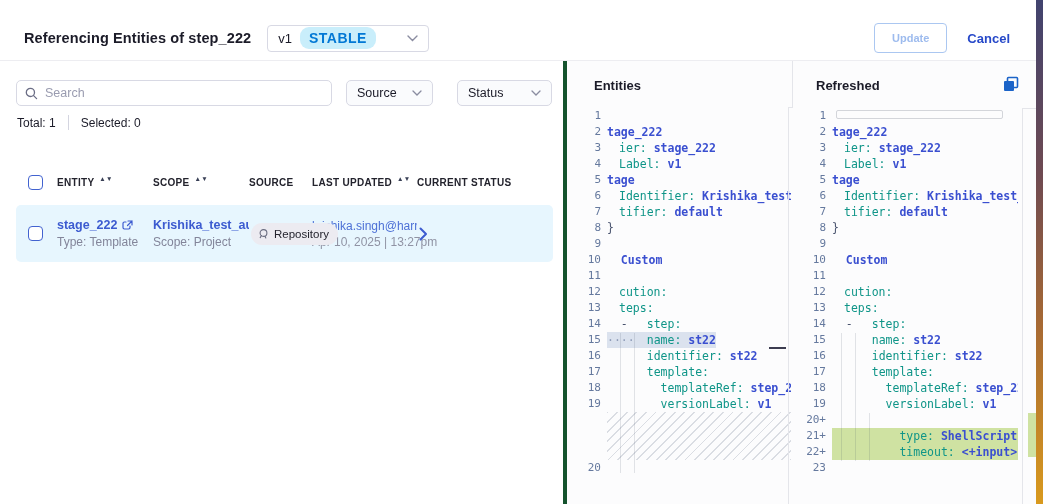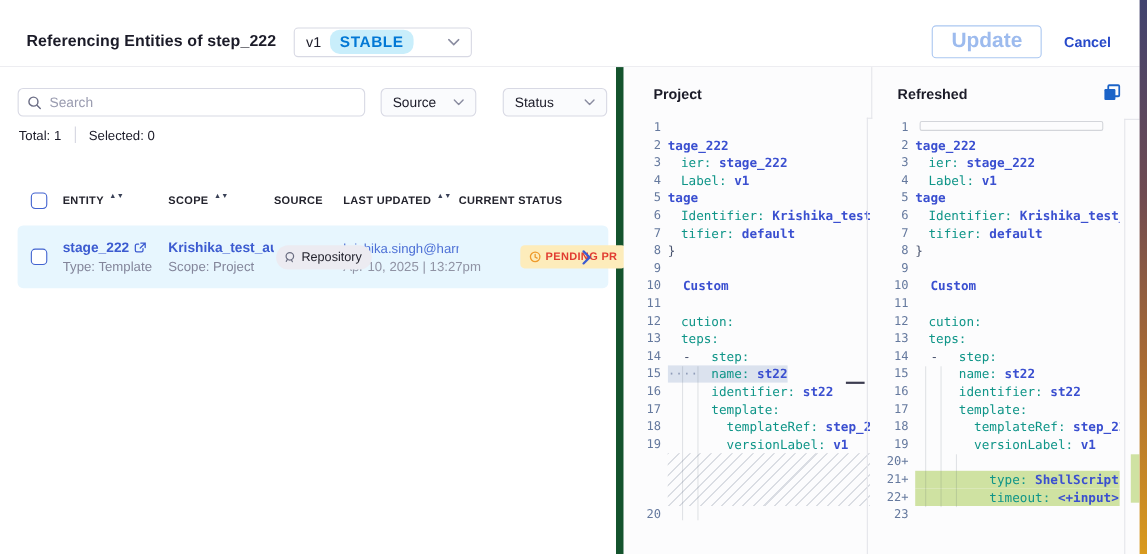--- a/index.html
+++ b/index.html
@@ -18,26 +18,26 @@
             border-bottom:1px solid #ededf1; display:flex; align-items:center; padding:16px 26px 0 24px; background:#fff; }
   .title { font-size:14.5px; font-weight:bold; letter-spacing:.1px; }
   .ver-select { margin-left:16px; width:162px; height:27px; border:1px solid #d8d9e4; border-radius:4px;
                 display:flex; align-items:center; padding:0 10px; background:#fff; cursor:pointer; }
   .ver-label { font-size:13px; }
   .stable-badge { margin-left:8px; font-size:14px; font-weight:bold; letter-spacing:.5px;
                   background:#c9eefb; color:#0278d5; padding:3px 9px; border-radius:9px; }
   .ver-chev { margin-left:auto; }
   .spacer { flex:1; }
   .btn-update { height:30px; padding:0 17px; border:1px solid #abc7f1; border-radius:4px; background:#fff;
-                color:#9dbbee; font-weight:bold; font-size:19px; }
+                color:#9dbbee; font-weight:bold; font-size:11px; }
   .btn-cancel { margin-left:20px; border:none; background:none; color:#2749c9; font-weight:bold; font-size:13px; cursor:pointer; }
 
   
   .left-panel { position:absolute; left:0; top:61px; width:567px; height:443px; background:#fff;
-                border-right:7px solid #14532d; }
+                border-right:4px solid #14532d; }
   .search-box { position:absolute; left:16px; top:19px; width:316px; height:26px; border:1px solid #d8d9e4;
                 border-radius:5px; display:flex; align-items:center; padding:0 8px; background:#fff; }
   .search-box input { border:none; outline:none; flex:1; font-size:12.5px; margin-left:7px;
                       font-family:"Liberation Sans",sans-serif; color:#1b1b28; background:transparent; }
   .search-box input::placeholder { color:#9a9cb0; }
   .dd { position:absolute; top:19px; height:26px; border:1px solid #d8d9e4; border-radius:5px; background:#fafbfd;
         display:flex; align-items:center; justify-content:space-between; padding:0 10px; font-size:12.5px; cursor:pointer; }
   .dd-source { left:346px; width:87px; }
   .dd-status { left:457px; width:95px; }
   .totals { position:absolute; left:17px; top:54px; display:flex; align-items:center; font-size:12px; }
@@ -204,39 +204,30 @@
               <circle cx="5.5" cy="5" r="3.4" stroke="#6a6d80" stroke-width="1.1" fill="none"></circle>
               <path d="M3.5 7.5L2.2 9.6M7 8.3l.8 1.6" stroke="#6a6d80" stroke-width="1.1" fill="none" stroke-linecap="round"></path>
             </svg>
           <span>Repository</span>
         </span>
       </div>
       <div class="col-updated">
         <div class="upd-by">krishika.singh@harnes...</div>
         <div class="upd-at">Apr 10, 2025 | 13:27pm</div>
       </div>
-      <div class="col-status">
-        <span class="status-badge">
-          <svg width="11" height="11" viewBox="0 0 11 11">
-              <circle cx="5.5" cy="5.5" r="4.3" stroke="#ee9b2c" stroke-width="1.2" fill="none"></circle>
-              <path d="M5.5 3.2v2.5l1.8 1" stroke="#ee9b2c" stroke-width="1.2" fill="none" stroke-linecap="round"></path>
-            </svg>
-          <span>PENDING PR</span>
-        </span>
-      </div>
       <span class="row-chev">
         <svg width="9" height="14" viewBox="0 0 9 14">
             <path d="M1.5 1.5L7 7l-5.5 5.5" stroke="#3c5bd0" stroke-width="2" fill="none" stroke-linecap="round" stroke-linejoin="round"></path>
           </svg>
       </span>
     </div>
   </div>
 
   <div class="diff">
-    <span class="pane-title t-orig">Project</span>
+    <span class="pane-title t-orig">Entities</span>
     <span class="pane-title t-refr">Refreshed</span>
     <span class="copy-btn">
       <svg width="16" height="16" viewBox="0 0 16 16">
           <rect x="4.5" y="1.5" width="10" height="10" rx="1" stroke="#1b63c8" stroke-width="1.6" fill="none"></rect>
           <rect x="1" y="5" width="10" height="10" rx="1" fill="#1b63c8"></rect>
         </svg>
     </span>
 
     <div class="pane pane-orig" id="pane-orig">
         <div class="crow">

